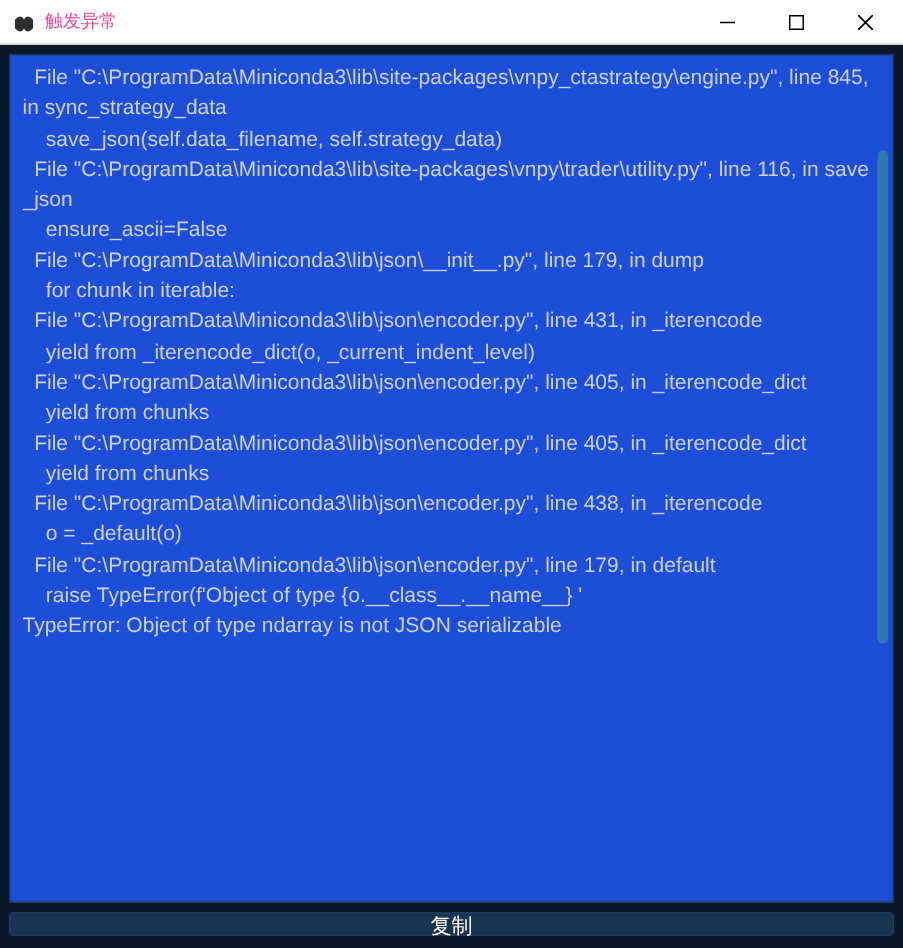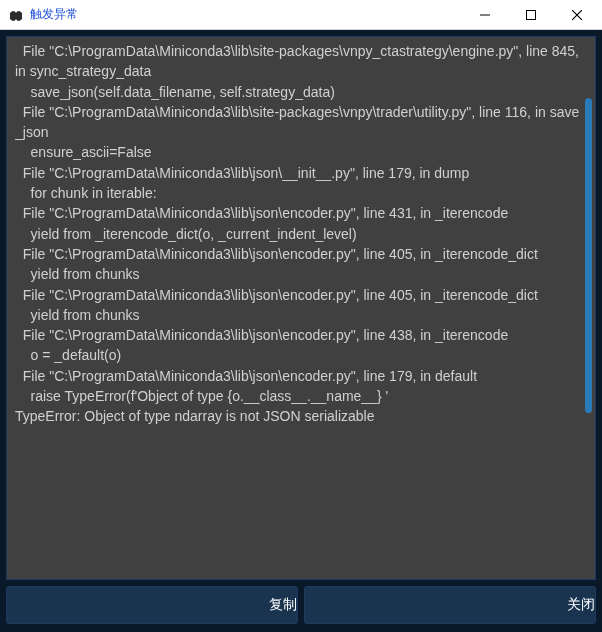--- a/index.html
+++ b/index.html
@@ -20,21 +20,21 @@
       padding: 0 2px 0 8px;
       border-bottom: 1px solid #d0d0d0;
     }
     .titlebar-icon {
       width: 16px;
       height: 16px;
       margin-right: 6px;
     }
     .titlebar-title {
       font-size: 12px;
-      color: #1d4ed8;
+      color: #ec4899;
       flex: 1;
     }
     .titlebar-controls {
       display: flex;
       align-items: stretch;
       height: 100%;
     }
     .titlebar-btn {
       width: 46px;
       display: flex;
@@ -50,21 +50,21 @@
       flex: 1;
       display: flex;
       flex-direction: column;
       padding: 6px;
       background: #0a1929;
       min-height: 0;
     }
     .trace-frame {
       flex: 1;
       border: 1px solid #1e3a5f;
-      background: #404040;
+      background: #1d4ed8;
       position: relative;
       overflow: hidden;
       min-height: 0;
     }
     .trace-scroll {
       position: absolute;
       inset: 4px 14px 4px 8px;
       overflow: hidden;
     }
     .trace-text {
@@ -91,29 +91,28 @@
       background: #2a7ab8;
       border-radius: 4px;
     }
     .button-row {
       display: flex;
       gap: 6px;
       padding: 6px 0 2px 0;
     }
     .action-btn {
       flex: 1;
-      height: 38px;
+      height: 16px;
       background: #1a3450;
       color: #fff;
       border: 1px solid #1e3a5f;
       border-radius: 3px;
       font-size: 14px;
       font-family: inherit;
       cursor: pointer;
-      text-align: right;
     }
   </style>
 </head>
 <body>
 
 <div class="titlebar">
   <span class="titlebar-icon">
     <svg viewBox="0 0 16 16" width="16" height="16">
       <path d="M2 6 Q6 2 8 6 Q10 2 14 6 L14 12 Q10 16 8 12 Q6 16 2 12 Z" fill="#2c2c2c"></path>
     </svg>
@@ -158,15 +157,14 @@
   File "C:\ProgramData\Miniconda3\lib\json\encoder.py", line 179, in default
     raise TypeError(f'Object of type {o.__class__.__name__} '
 TypeError: Object of type ndarray is not JSON serializable</div>
     </div>
     <div class="scrollbar-track">
       <div class="scrollbar-thumb"></div>
     </div>
   </div>
   <div class="button-row">
     <button class="action-btn">复制</button>
-    <button class="action-btn">关闭</button>
   </div>
 </div>
 
 </body></html>

